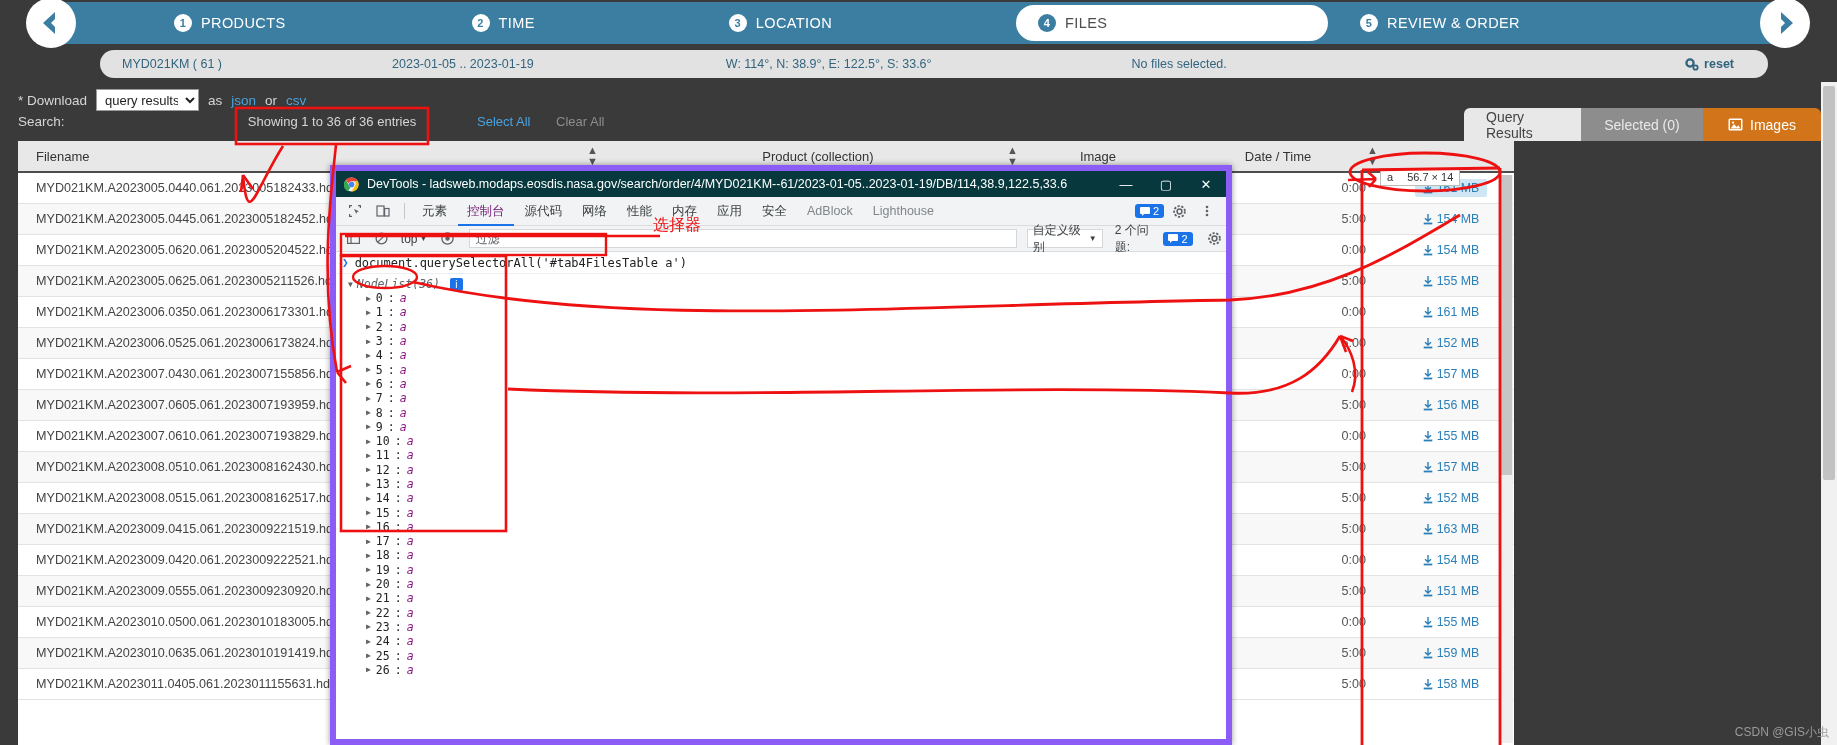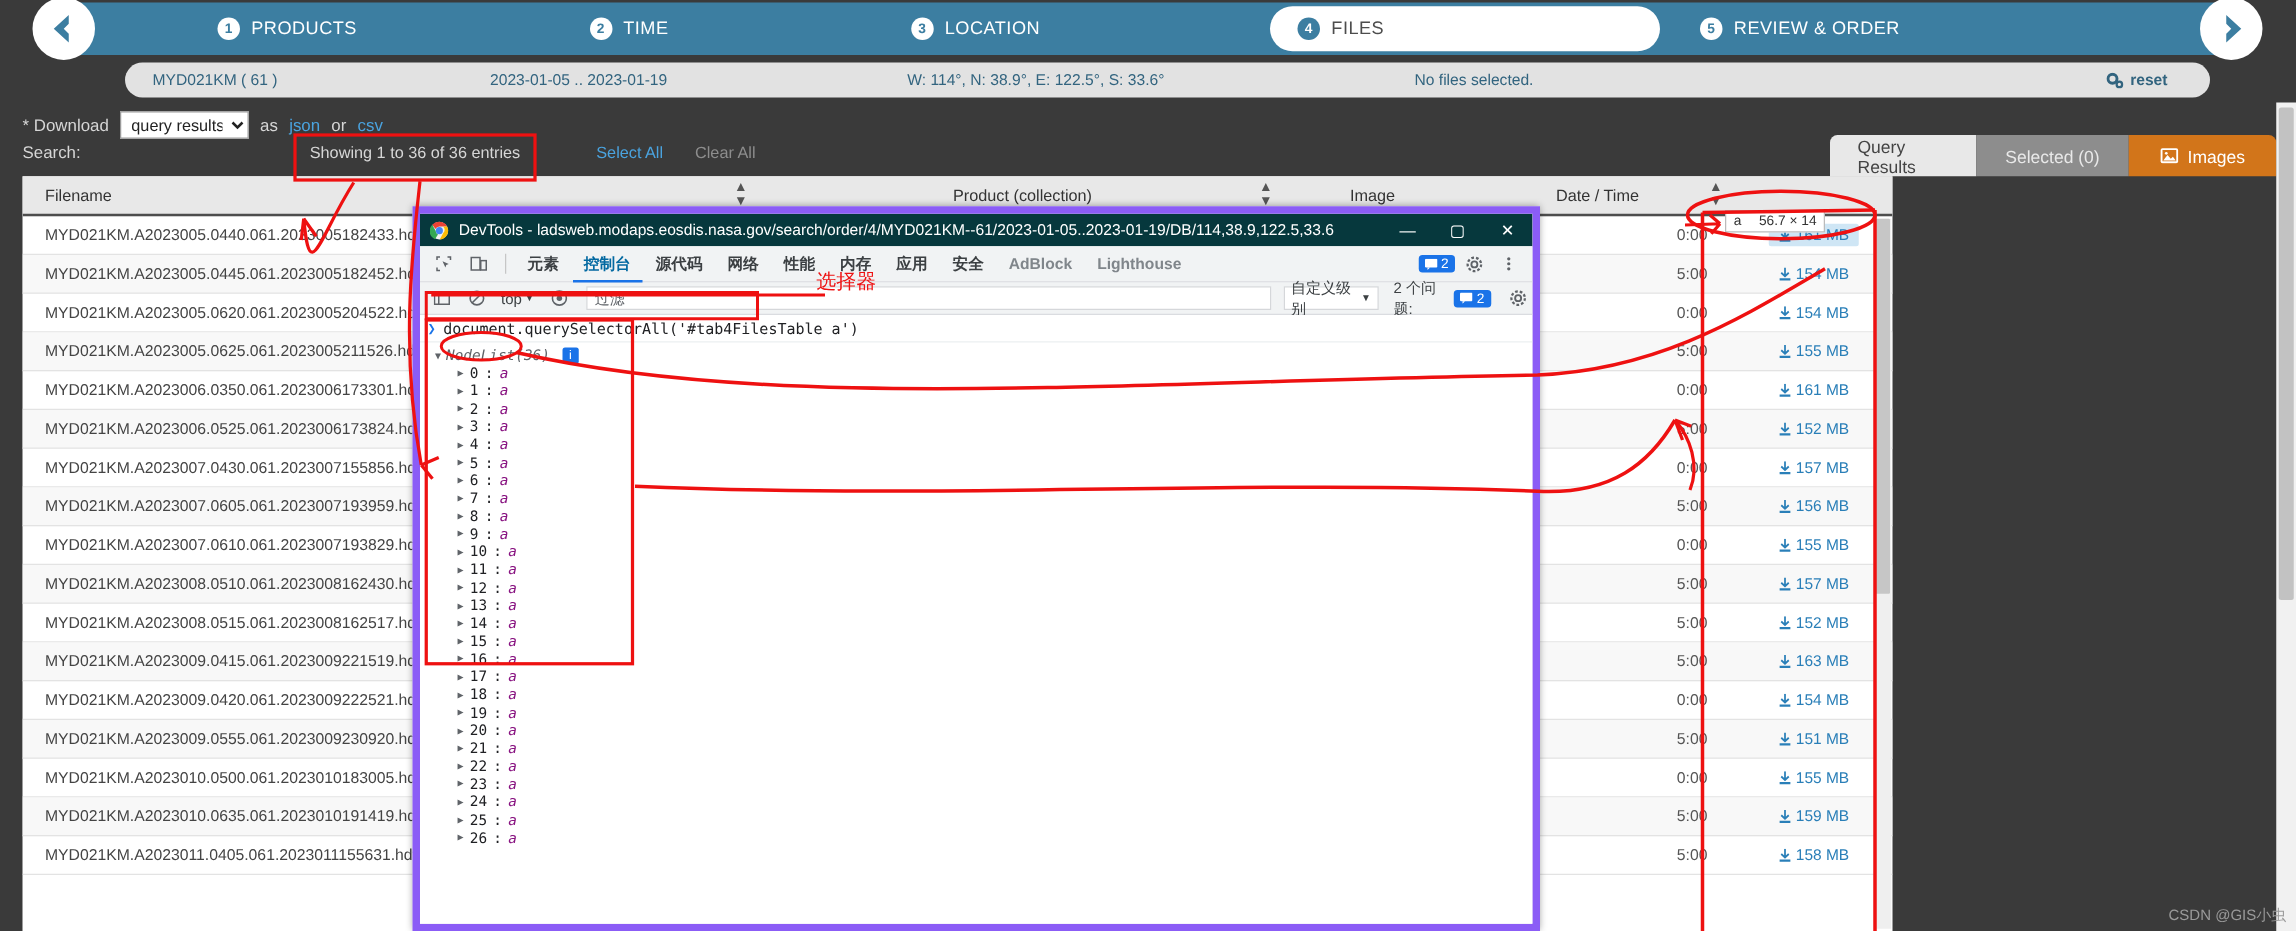--- a/index.html
+++ b/index.html
@@ -140,22 +140,22 @@
   .dt-winbtn {
     width: 40px; height: 26px; display: flex; align-items: center; justify-content: center;
     color: #fff; font-size: 13px; cursor: pointer;
   }
   .dt-tabs {
     height: 29px; background: #f1f3f4; display: flex; align-items: center;
     font-size: 12.5px; color: #3c4043; border-bottom: 1px solid #dadce0; padding-left: 6px; gap: 2px;
   }
   .dt-icon-btn { width: 26px; height: 26px; display: flex; align-items: center; justify-content: center; cursor: pointer; }
   .dt-sep { width: 1px; height: 16px; background: #c6c6c6; margin: 0 6px; }
-  .dt-tab { padding: 0 9px; height: 29px; line-height: 29px; cursor: pointer; white-space: nowrap; font-weight: bold; }
-  .dt-tab.active { color: #0369a1; box-shadow: inset 0 -2px 0 #1a73e8; }
+  .dt-tab { padding: 0 9px; height: 29px; line-height: 29px; cursor: pointer; white-space: nowrap; }
+  .dt-tab.active { color: #701a75; box-shadow: inset 0 -2px 0 #1a73e8; }
   .dt-tab.muted { color: #80868b; }
   .dt-badge {
     display: inline-flex; align-items: center; gap: 3px; background: #1a73e8; color: #fff;
     border-radius: 3px; padding: 1px 5px; font-size: 11px; margin-left: 4px;
   }
   .dt-tabs-right { margin-left: auto; display: flex; align-items: center; gap: 2px; padding-right: 6px; }
 
   .dt-filterbar {
     height: 26px; background: #f1f3f4; display: flex; align-items: center;
     font-size: 12px; color: #3c4043; padding-left: 6px; gap: 4px; border-bottom: 1px solid #dadce0;

